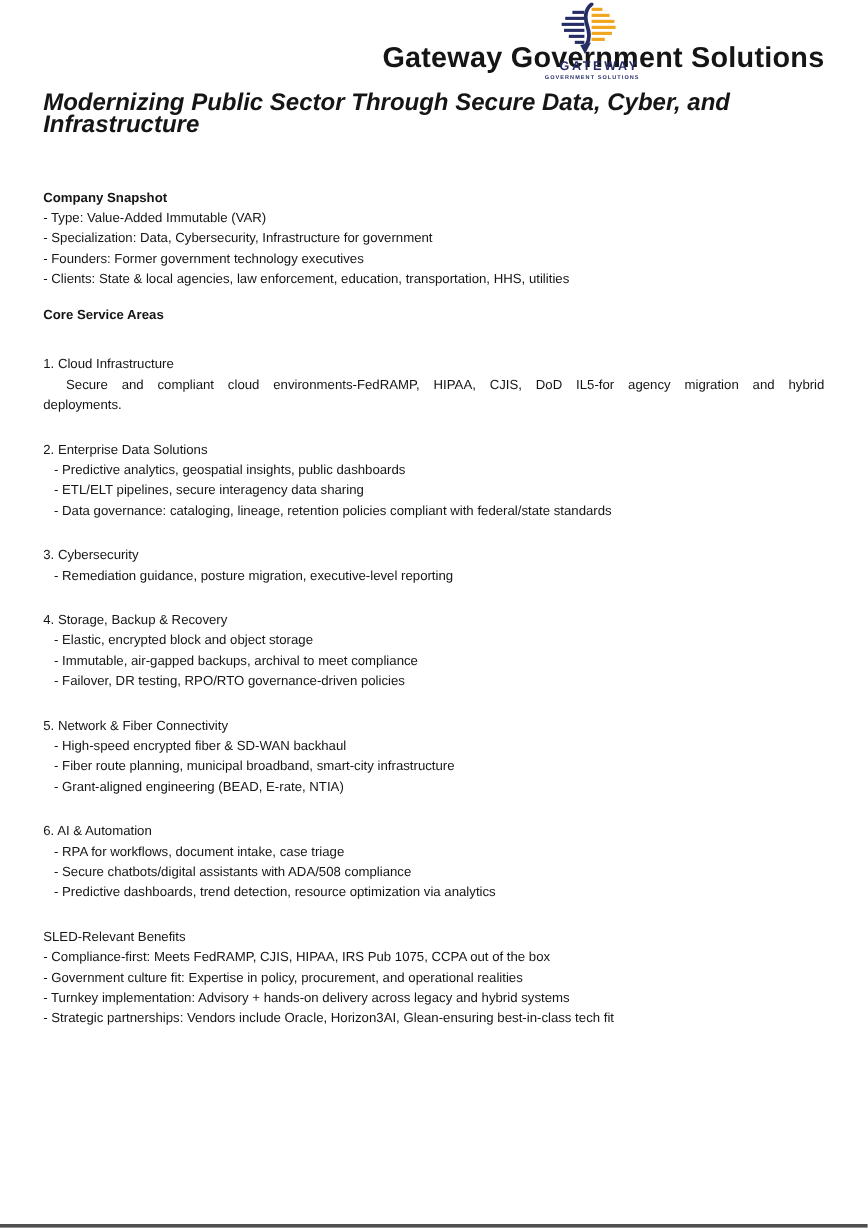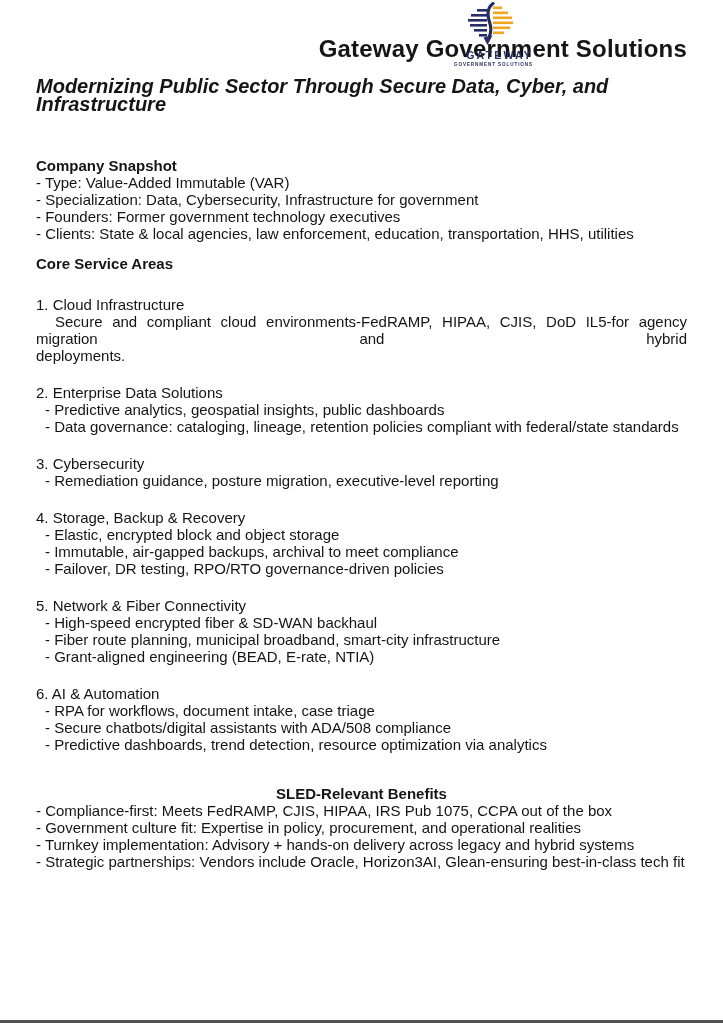--- a/index.html
+++ b/index.html
@@ -61,38 +61,38 @@
   }
   .logo-sub {
     font-size: 4.6px;
     font-weight: bold;
     letter-spacing: 0.9px;
     color: var(--navy);
     margin-top: 2px;
   }
 
   
-  .bodytext { font-size: 15px; line-height: 17px; }
+  .bodytext { font-size: 11px; line-height: 17px; }
   .heading-bold { font-weight: bold; }
   .snapshot-heading { margin-top: 44px; }
   .core-heading { margin-top: 13px; }
 
   .svc { margin-top: 20px; }
   .svc-first { margin-top: 24px; }
   .svc-para { text-align: justify; }
   .svc-para .l1 {
     display: block;
     text-align: justify;
     text-align-last: justify;
     text-indent: 19px;
   }
   .svc-para .l2 { display: block; }
   .svc-bullet { padding-left: 9px; }
 
-  .benefits-heading { margin-top: 32px; font-weight: bold; text-align: center; }
+  .benefits-heading { margin-top: 20px; font-weight: normal; }
 
   .bottom-edge {
     position: absolute;
     left: 0;
     right: 0;
     bottom: 1px;
     height: 3px;
     background: #4f4f4f;
   }
 </style>
@@ -142,20 +142,21 @@
       <div>1. Cloud Infrastructure</div>
       <div class="svc-para">
         <span class="l1">Secure and compliant cloud environments-FedRAMP, HIPAA, CJIS, DoD IL5-for agency migration and hybrid</span>
         <span class="l2">deployments.</span>
       </div>
     </div>
 
     <div class="svc">
       <div>2. Enterprise Data Solutions</div>
       <div class="svc-bullet">- Predictive analytics, geospatial insights, public dashboards</div>
+      <div class="svc-bullet">- ETL/ELT pipelines, secure interagency data sharing</div>
       <div class="svc-bullet">- Data governance: cataloging, lineage, retention policies compliant with federal/state standards</div>
     </div>
 
     <div class="svc">
       <div>3. Cybersecurity</div>
       <div class="svc-bullet">- Remediation guidance, posture migration, executive-level reporting</div>
     </div>
 
     <div class="svc">
       <div>4. Storage, Backup &amp; Recovery</div>

